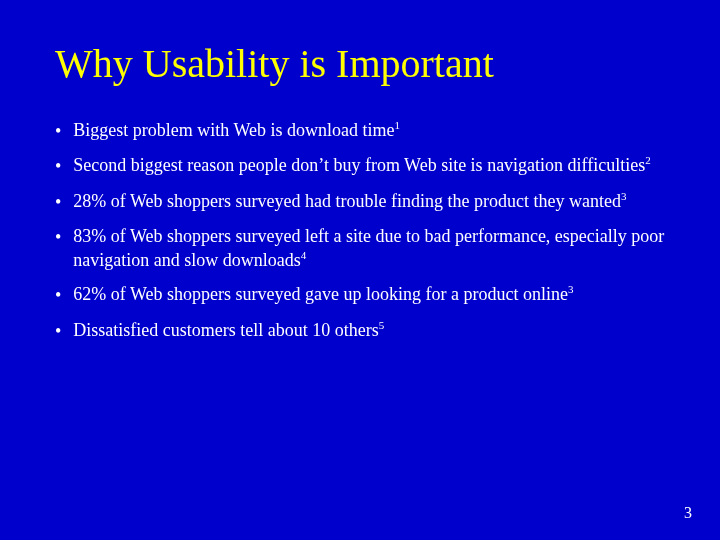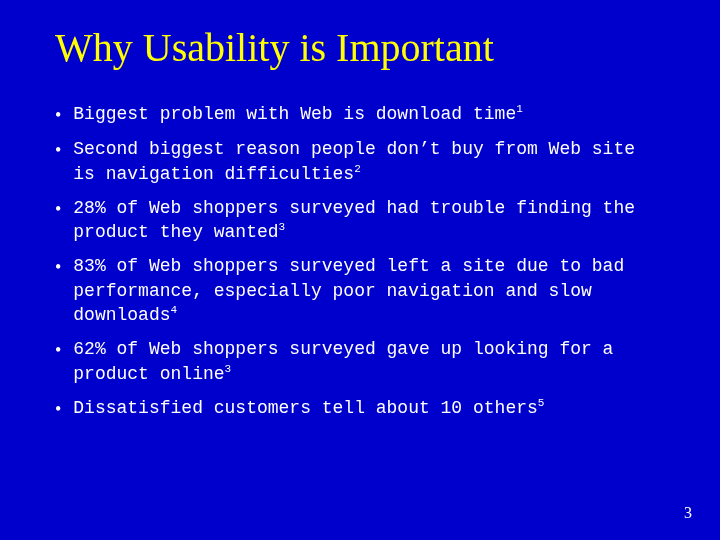--- a/index.html
+++ b/index.html
@@ -14,21 +14,21 @@
       background-color: #0000cc;
       font-family: Georgia, 'Times New Roman', Times, serif;
       color: white;
       overflow: hidden;
     }
 
     .slide {
       width: 720px;
       height: 540px;
       background-color: #0000cc;
-      padding: 24px 55px 30px 55px;
+      padding: 40px 55px 30px 55px;
       position: relative;
     }
 
     .title {
       font-size: 40px;
       color: #ffff00;
       font-family: Georgia, 'Times New Roman', Times, serif;
       font-weight: normal;
       margin-bottom: 30px;
       line-height: 1.2;
@@ -50,21 +50,20 @@
 
     .bullet-list li .bullet {
       margin-right: 12px;
       margin-top: 1px;
       flex-shrink: 0;
       font-size: 18px;
     }
 
     .bullet-list li .text {
       flex: 1;
-      font-family: Liberation Mono, monospace;
     }
 
     sup {
       font-size: 11px;
       vertical-align: super;
     }
 
     .page-number {
       position: absolute;
       bottom: 18px;

